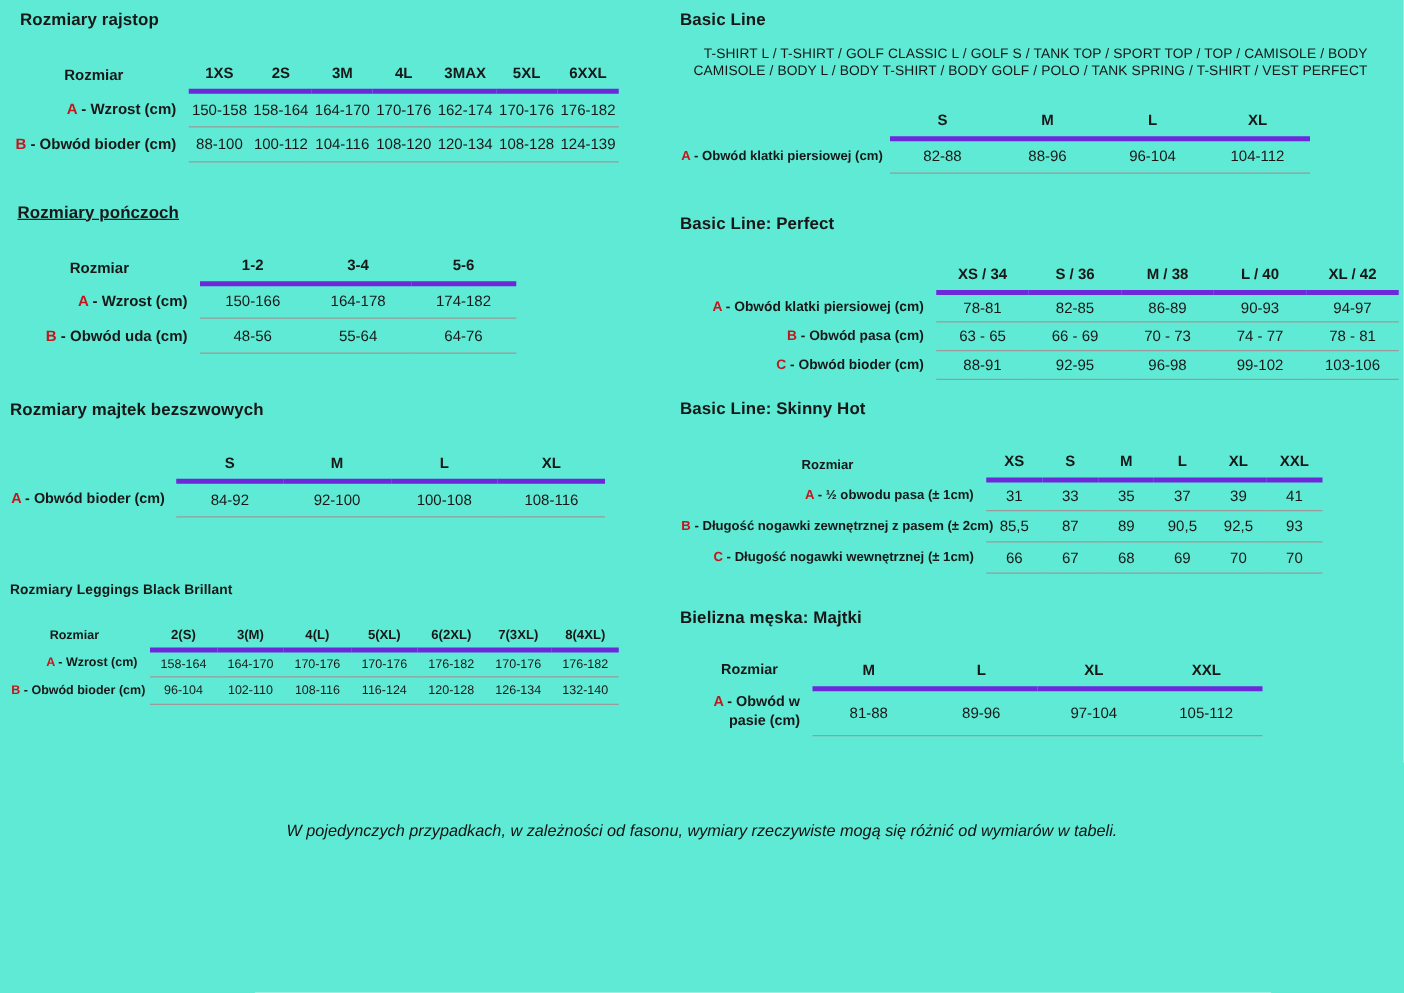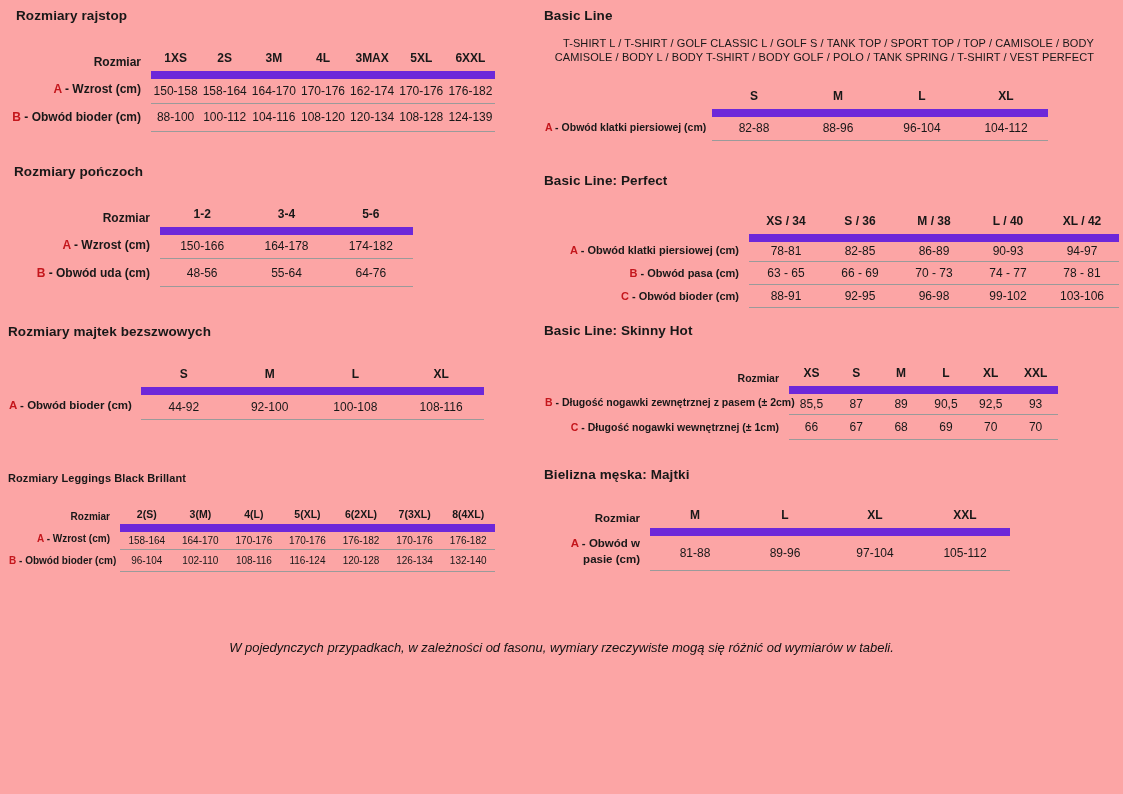--- a/index.html
+++ b/index.html
@@ -1,39 +1,39 @@
 <!DOCTYPE html>
 <html><head>
 <meta charset="utf-8">
 <style>
   :root{ --accent:#c4161c; --ink:#181818; --rule:#9a9a9a; }
   *{box-sizing:border-box;}
   body{margin:0;background:#fff;color:var(--ink);font-family:"Liberation Sans",sans-serif;}
-  .page{width:1123px;height:794px;background:#fca5a5;padding:8px 8px 0 8px;overflow:hidden;}
+  .page{width:1123px;height:794px;background:#5eead4;padding:8px 8px 0 8px;overflow:hidden;}
   .cols{display:flex;align-items:flex-start;}
   .col-left{width:500px;flex:none;}
   .col-right{width:579px;flex:none;margin-left:36px;}
 
   .block .title{font-size:13.5px;font-weight:bold;margin:0;color:var(--ink);letter-spacing:.1px;}
   .subtitle{font-size:11px;width:548px;text-align:right;margin:13px 0 0 2px;line-height:1.3;letter-spacing:.1px;}
 
   table.size-table{border-collapse:collapse;table-layout:fixed;margin-top:28px;}
   .size-table th{font-size:12px;font-weight:bold;text-align:center;vertical-align:bottom;
-                 padding:0 0 6px 0;border-bottom:8px solid #6d28d9;}
+                 padding:0 0 6px 0;border-bottom:4px solid #6d28d9;}
   .size-table td.val{font-size:12px;text-align:center;height:28px;border-bottom:1px solid var(--rule);}
   .size-table td.lbl{text-align:right;padding-right:10px;font-weight:bold;font-size:12px;white-space:nowrap;}
-  .size-table td.corner{border-bottom:none;vertical-align:bottom;padding-bottom:6px;}
+  .size-table td.corner{border-bottom:none;vertical-align:bottom;padding-bottom:6px;text-align:center;}
   .letter{color:var(--accent);font-weight:bold;}
 
   
   .t-rajstop .title{margin-left:8px;}
   .t-rajstop table{width:487px;}   .t-rajstop td.lbl{width:143px;}
   .t-rajstop{margin-bottom:32px;}
 
-  .t-ponczoch .title{margin-left:6px;}
+  .t-ponczoch .title{margin-left:6px;text-decoration:underline;}
   .t-ponczoch table{width:405px;}  .t-ponczoch td.lbl{width:152px;}
   .t-ponczoch{margin-bottom:37px;}
 
   .t-majtek table{width:476px;}    .t-majtek td.lbl{width:133px;font-size:11.5px;}
   .t-majtek{margin-bottom:52px;}
 
   .t-leggings .title{font-size:11px;}
   .t-leggings table{width:487px;margin-top:24px;}
   .t-leggings td.lbl{width:112px;font-size:10px;}
   .t-leggings th{font-size:10.5px;padding-bottom:4px;}
@@ -140,21 +140,21 @@
                 <td class="lbl corner"></td>
                 <th class="col-h">S</th>
                 <th class="col-h">M</th>
                 <th class="col-h">L</th>
                 <th class="col-h">XL</th>
               </tr>
             </thead>
             <tbody>
               <tr>
                 <td class="lbl"><span class="letter">A</span> - <span class="lbl-text">Obwód bioder (cm)</span></td>
-                <td class="val">44-92</td>
+                <td class="val">84-92</td>
                 <td class="val">92-100</td>
                 <td class="val">100-108</td>
                 <td class="val">108-116</td>
               </tr>
             </tbody>
           </table>
         </section>
         <section class="block t-leggings">
           <h3 class="title">Rozmiary Leggings Black Brillant</h3>
           <table class="size-table">
@@ -270,20 +270,29 @@
                 <th class="col-h">XS</th>
                 <th class="col-h">S</th>
                 <th class="col-h">M</th>
                 <th class="col-h">L</th>
                 <th class="col-h">XL</th>
                 <th class="col-h">XXL</th>
               </tr>
             </thead>
             <tbody>
               <tr>
+                <td class="lbl"><span class="letter">A</span> - <span class="lbl-text">½ obwodu pasa (± 1cm)</span></td>
+                <td class="val">31</td>
+                <td class="val">33</td>
+                <td class="val">35</td>
+                <td class="val">37</td>
+                <td class="val">39</td>
+                <td class="val">41</td>
+              </tr>
+              <tr>
                 <td class="lbl"><span class="letter">B</span> - <span class="lbl-text">Długość nogawki zewnętrznej z pasem (± 2cm)</span></td>
                 <td class="val">85,5</td>
                 <td class="val">87</td>
                 <td class="val">89</td>
                 <td class="val">90,5</td>
                 <td class="val">92,5</td>
                 <td class="val">93</td>
               </tr>
               <tr>
                 <td class="lbl"><span class="letter">C</span> - <span class="lbl-text">Długość nogawki wewnętrznej (± 1cm)</span></td>

